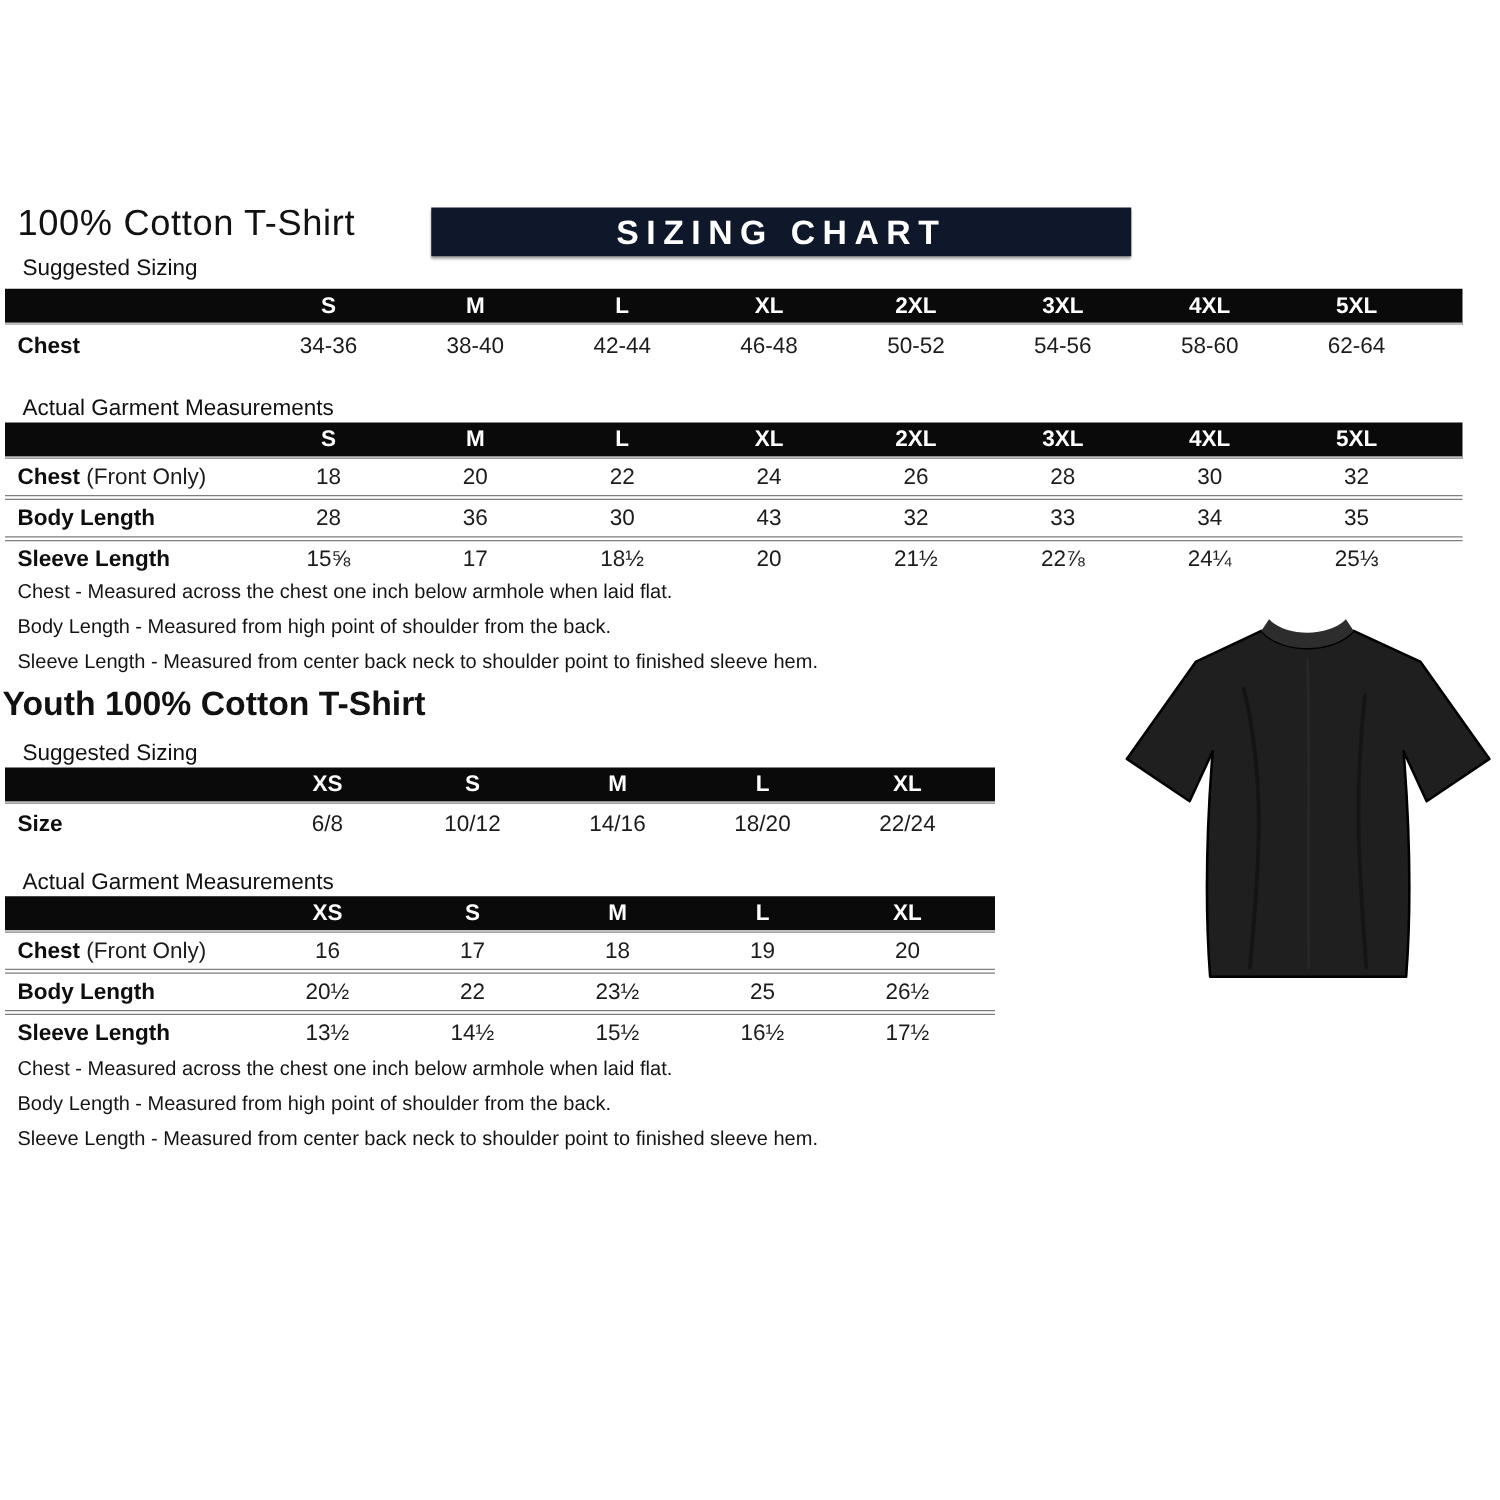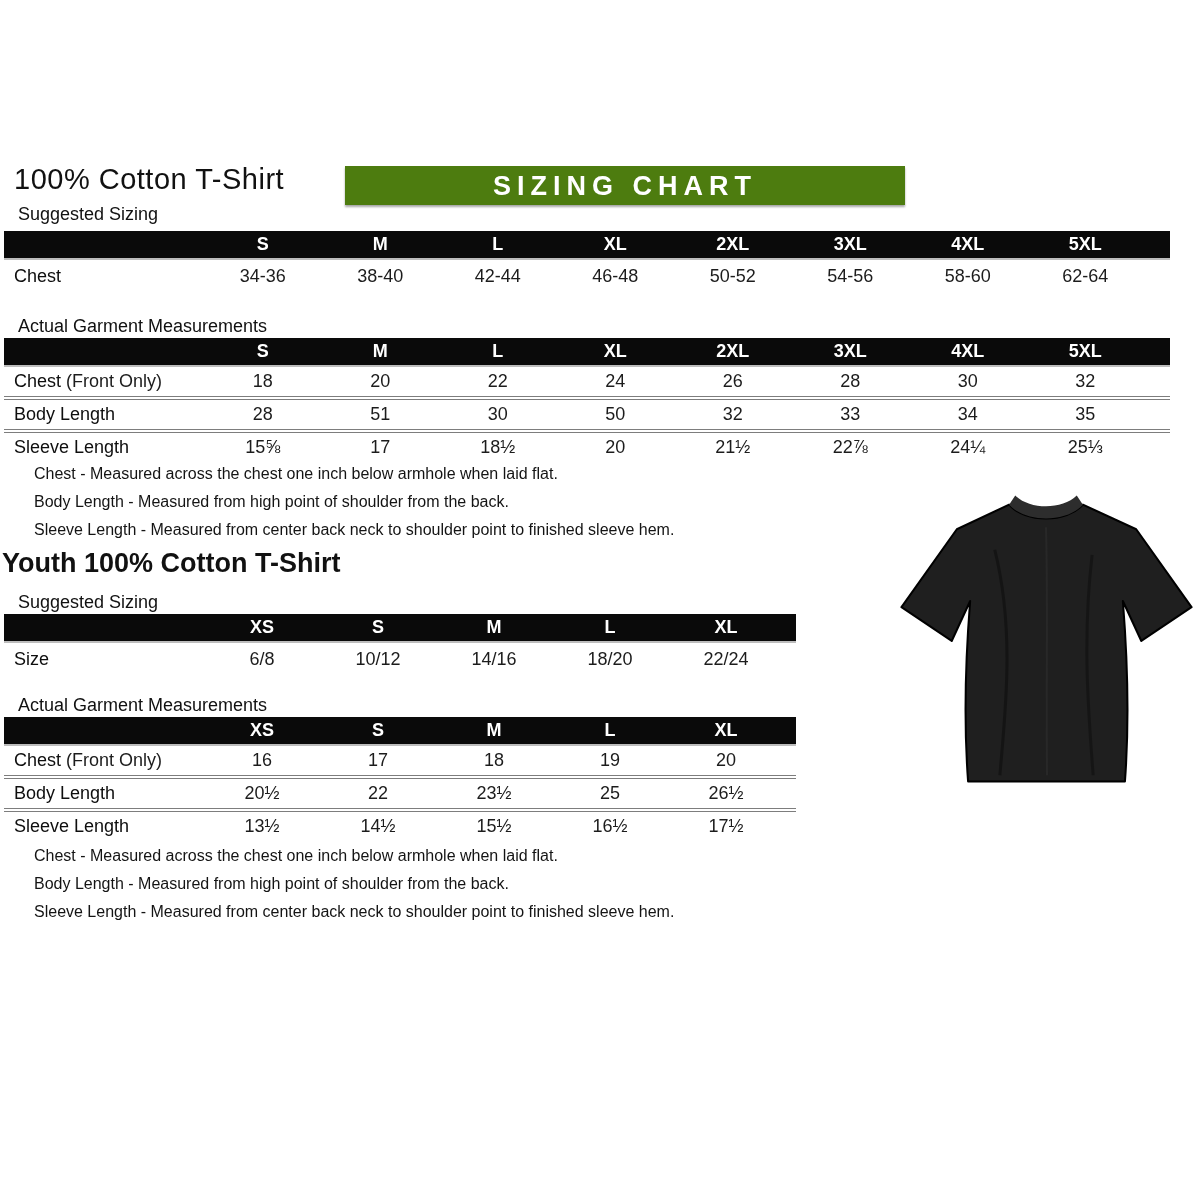--- a/index.html
+++ b/index.html
@@ -6,21 +6,21 @@
   body{
     width:1200px;height:1200px;background:#ffffff;
     font-family:"Liberation Sans", sans-serif;color:#111;
     position:relative;overflow:hidden;
   }
   .abs{position:absolute;}
 
   
   .page-title{left:14px;top:163px;font-size:29px;font-weight:400;letter-spacing:.5px;}
   .banner{
-    left:345px;top:166px;width:560px;height:39px;background:#4d7c0f;color:#fff;
+    left:345px;top:166px;width:560px;height:39px;background:#0f172a;color:#fff;
     font-weight:700;font-size:27px;letter-spacing:6px;text-align:center;line-height:40px;
     box-shadow:0 2px 2px rgba(0,0,0,.35);
   }
   .sec-label{font-size:18px;left:18px;}
   #adult-sug-label{top:204px;}
   #adult-act-label{top:316px;}
   #youth-title{left:2px;top:548px;font-size:27px;font-weight:700;}
   #youth-sug-label{top:592px;}
   #youth-act-label{top:695px;}
 
@@ -33,25 +33,25 @@
 
   .trow{display:flex;align-items:center;}
   .t-adult .trow::after{content:"";width:26px;}
   .t-youth .trow::after{content:"";width:12px;}
   .thead{background:#0a0a0a;height:27px;border-bottom:2px solid #bdbdbd;}
   .thead .val{color:#fff;font-weight:700;font-size:18px;}
   .tdata{height:29px;font-size:18px;color:#1c1c1c;}
   .t-single .tdata{height:33px;}
   .tdata.sep{border-top:4px double #7d7d7d;}
   .cell.lbl{width:200px;padding-left:10px;box-sizing:border-box;white-space:nowrap;}
-  .cell.lbl b{font-weight:400;color:#0e0e0e;}
+  .cell.lbl b{font-weight:700;color:#0e0e0e;}
   .cell.val{flex:1;text-align:center;}
 
   
-  .notes{left:14px;font-size:16px;color:#141414;margin-left:20px;}
+  .notes{left:14px;font-size:16px;color:#141414;}
   #adult-notes{top:462px;}
   #youth-notes{top:844px;}
   .note-line{height:28px;line-height:24px;}
 
   
   #tshirt-wrap{left:892px;top:478px;width:308px;height:328px;}
 </style>
 </head>
 <body>
 
@@ -104,23 +104,23 @@
       <div class="cell val">22</div>
       <div class="cell val">24</div>
       <div class="cell val">26</div>
       <div class="cell val">28</div>
       <div class="cell val">30</div>
       <div class="cell val">32</div>
     </div>
     <div class="trow tdata sep">
       <div class="cell lbl"><b>Body Length</b></div>
       <div class="cell val">28</div>
-      <div class="cell val">51</div>
+      <div class="cell val">36</div>
       <div class="cell val">30</div>
-      <div class="cell val">50</div>
+      <div class="cell val">43</div>
       <div class="cell val">32</div>
       <div class="cell val">33</div>
       <div class="cell val">34</div>
       <div class="cell val">35</div>
     </div>
     <div class="trow tdata sep">
       <div class="cell lbl"><b>Sleeve Length</b></div>
       <div class="cell val">15⅝</div>
       <div class="cell val">17</div>
       <div class="cell val">18½</div>

